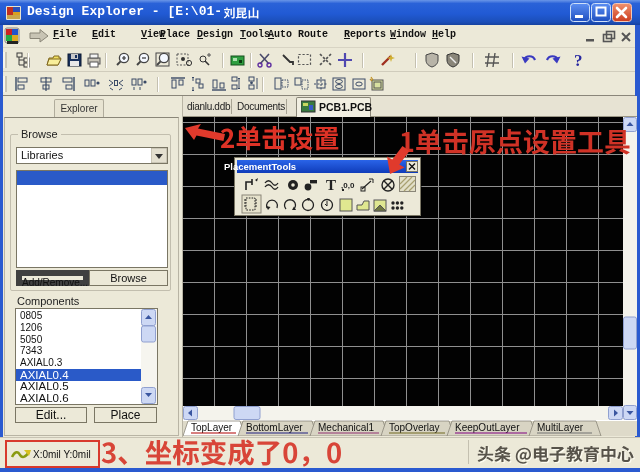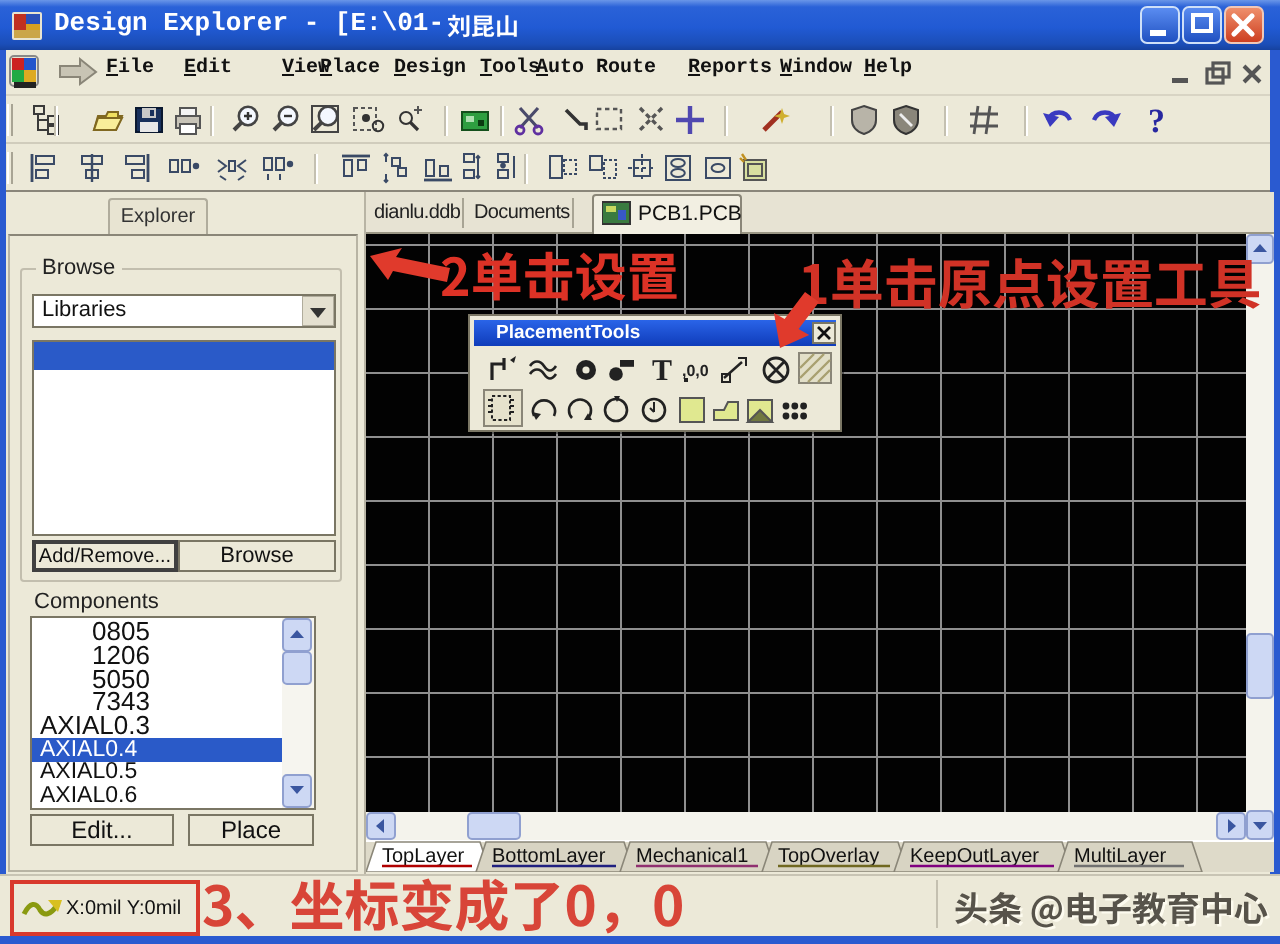--- a/index.html
+++ b/index.html
@@ -298,26 +298,26 @@
 <div class="abs" style="left:21px;top:149px;font-size:11px;color:#111;">Libraries</div>
 <svg class="abs" style="left:151px;top:148px" width="16" height="15">
  <rect x="0" y="0" width="16" height="15" fill="#e4e0d0" stroke="#b0ac9c"></rect>
  <path d="M4 6 L12 6 L8 11 Z" fill="#333"></path>
 </svg>
 
 <div class="abs" style="left:16px;top:170px;width:152px;height:98px;background:#fff;border:1px solid #7a7664;"></div>
 <div class="abs" style="left:17px;top:171px;width:150px;height:14px;background:#2a5ac8;"></div>
 <div class="abs" style="left:21px;top:172px;font-size:11px;color:#fff;margin-top:41px;">PCB.LIB</div>
 
-<div class="abs" style="left:16px;top:270px;width:73px;height:16px;background:#ece9d8;border:2px solid #404040;font-size:10px;color:#111;text-align:center;line-height:14px;">Add/Remove...</div>
+<div class="abs" style="left:16px;top:270px;width:73px;height:16px;background:#ece9d8;border:6px solid #404040;font-size:10px;color:#111;text-align:center;line-height:14px;">Add/Remove...</div>
 <div class="abs" style="left:89px;top:270px;width:79px;height:16px;background:#ece9d8;border:1px solid #7a7664;font-size:11px;color:#111;text-align:center;line-height:14px;">Browse</div>
 
 <div class="abs" style="left:17px;top:295px;font-size:11px;color:#222;">Components</div>
 <div class="abs" style="left:15px;top:308px;width:143px;height:97px;background:#fff;border:1px solid #7a7664;"></div>
-<div class="abs" style="left:20px;top:310px;font-size:13px;color:#111;line-height:11.8px;white-space:pre;text-align:right;">0805
+<div class="abs" style="left:20px;top:310px;font-size:10px;color:#111;line-height:11.8px;white-space:pre;">0805
 1206
 5050
 7343
 AXIAL0.3</div>
 <div class="abs" style="left:16px;top:369px;width:125px;height:12px;background:#2a5ac8;"></div>
 <div class="abs" style="left:20px;top:369px;font-size:11.5px;color:#fff;">AXIAL0.4</div>
 <div class="abs" style="left:20px;top:381px;font-size:11.5px;color:#111;line-height:11.8px;white-space:pre;">AXIAL0.5
 AXIAL0.6</div>
 
 <svg class="abs" style="left:141px;top:309px" width="16" height="95">
@@ -336,21 +336,21 @@
 <div class="abs" style="left:187px;top:101px;font-size:10px;letter-spacing:-0.3px;color:#222;">dianlu.ddb</div>
 <div class="abs" style="left:231px;top:99px;width:1px;height:15px;background:#a8a494;"></div>
 <div class="abs" style="left:237px;top:101px;font-size:10px;letter-spacing:-0.3px;color:#222;">Documents</div>
 <div class="abs" style="left:286px;top:99px;width:1px;height:15px;background:#a8a494;"></div>
 <div class="abs" style="left:296px;top:97px;width:75px;height:20px;background:#f2efe2;border:1px solid #8a8678;border-bottom:none;border-radius:2px 2px 0 0;"></div>
 <svg class="abs" style="left:301px;top:100px" width="15" height="13">
  <rect x="0" y="1" width="14" height="11" fill="#3a7a40" stroke="#333"></rect>
  <rect x="2" y="3" width="5" height="3" fill="#c8d860"></rect>
  <rect x="8" y="5" width="4" height="5" fill="#3858c8"></rect>
 </svg>
-<div class="abs" style="left:319px;top:101px;font-size:10.5px;color:#111;">PCB1.PCB</div>
+<div class="abs" style="left:319px;top:101px;font-size:10.5px;color:#111;font-weight:bold;">PCB1.PCB</div>
 
 <div class="abs" style="left:183px;top:117px;width:440px;height:290px;background:#020202;
 background-image:linear-gradient(#8f8f8f 1px,transparent 1px),linear-gradient(90deg,#8f8f8f 1px,transparent 1px);
 background-size:32px 32px;background-position:0px 5px,31px 0px;"></div>
 
 <svg class="abs" style="left:623px;top:117px" width="14" height="303">
  <rect x="0" y="0" width="14" height="303" fill="#f4f3ec"></rect>
  <rect x="0.5" y="0.5" width="13" height="14" rx="2" fill="#cdd8f4" stroke="#90a0d0"></rect>
  <path d="M3.5 9 L7 5 L10.5 9 Z" fill="#3a56a0"></path>
  <rect x="0.5" y="288.5" width="13" height="14" rx="2" fill="#cdd8f4" stroke="#90a0d0"></rect>
@@ -386,21 +386,21 @@
       <line x1="272" y1="13" x2="344" y2="13" stroke="#800080" stroke-width="1.2"></line>
       <path d="M346 16 L351 1 L413 1 L418 16 Z" fill="#d8d4c3" stroke="#8a8678" stroke-width="0.8"></path>
       <text x="354" y="11" fill="#111">MultiLayer</text>
       <line x1="354" y1="13" x2="409" y2="13" stroke="#707070" stroke-width="1.2"></line>
 </svg>
 
 <div class="abs" style="left:179px;top:96px;width:4px;height:341px;background:#ece9d8;border-right:1px solid #b8b4a4;"></div>
 
 <div class="abs" style="left:234px;top:157px;width:187px;height:59px;background:#ece9d8;border:1px solid #7a7664;box-shadow:1px 1px 0 #00000066;"></div>
 <div class="abs" style="left:237px;top:160px;width:181px;height:13px;background:linear-gradient(180deg,#2a64e8,#0f3cba);"></div>
-<div class="abs" style="left:248px;top:160.5px;font-size:9.5px;font-weight:bold;color:#fff;">PlacementTools</div>
+<div class="abs" style="left:224px;top:160.5px;font-size:9.5px;font-weight:bold;color:#fff;">PlacementTools</div>
 <svg class="abs" style="left:406px;top:161px" width="12" height="11">
  <rect x="0.5" y="0.5" width="11" height="10" fill="#ece9d8" stroke="#7a7664"></rect>
  <path d="M3 2.5 L9 8.5 M9 2.5 L3 8.5" stroke="#111" stroke-width="1.4"></path>
 </svg>
 <svg class="abs" style="left:234px;top:173px" width="187" height="43">
  <g transform="translate(10,4)">
         <path d="M2 13 L2 5 L8 5 M8 2 L8 8" stroke="#222" stroke-width="1.6" fill="none"></path>
         <path d="M11 3 l3 -2 l-1 3.5 Z" fill="#222"></path>
       </g>
       <g transform="translate(29,4)">

